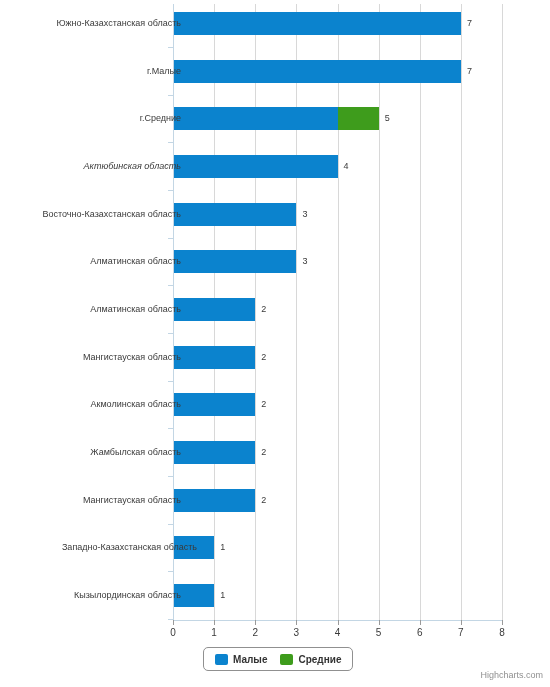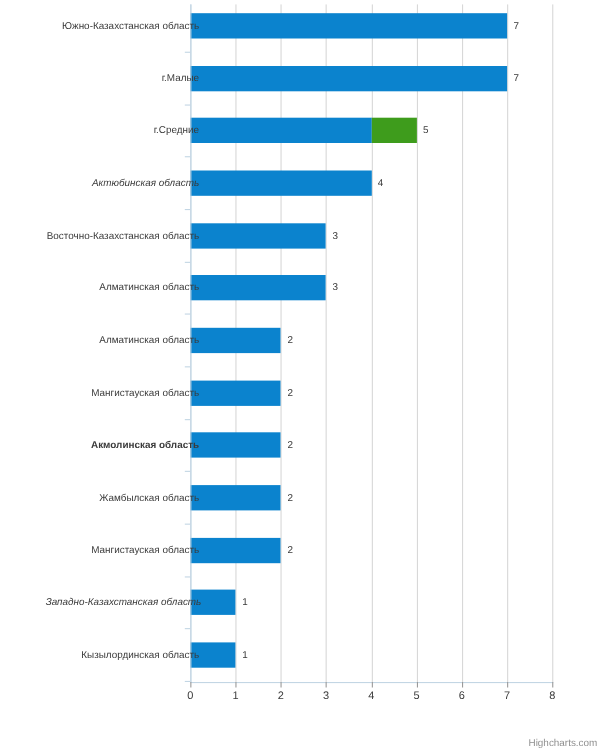--- a/index.html
+++ b/index.html
@@ -285,27 +285,27 @@
       <div class="ycat" style="right: auto; left: 0px; width: 168px; top: 155.01px; font-style: italic;">Актюбинская область</div>
       <div class="ytick" style="left: 168px; top: 190.01px;"></div>
       <div class="ycat" style="right: auto; left: 0px; width: 168px; top: 202.68px;">Восточно-Казахстанская область</div>
       <div class="ytick" style="left: 168px; top: 237.68px;"></div>
       <div class="ycat" style="right: auto; left: 0px; width: 168px; top: 250.35px; text-align: right;">Алматинская область</div>
       <div class="ytick" style="left: 168px; top: 285.35px;"></div>
       <div class="ycat" style="right: auto; left: 0px; width: 168px; top: 298.02px;">Алматинская область</div>
       <div class="ytick" style="left: 168px; top: 333.02px;"></div>
       <div class="ycat" style="right: auto; left: 0px; width: 168px; top: 345.69px;">Мангистауская область</div>
       <div class="ytick" style="left: 168px; top: 380.69px;"></div>
-      <div class="ycat" style="right: auto; left: 0px; width: 168px; top: 393.36px; font-weight: bold;">Акмолинская область</div>
+      <div class="ycat" style="right: auto; left: 0px; width: 168px; top: 393.36px;">Акмолинская область</div>
       <div class="ytick" style="left: 168px; top: 428.36px;"></div>
       <div class="ycat" style="right: auto; left: 0px; width: 168px; top: 441.03px;">Жамбылская область</div>
       <div class="ytick" style="left: 168px; top: 476.03px;"></div>
       <div class="ycat" style="right: auto; left: 0px; width: 168px; top: 488.7px;">Мангистауская область</div>
       <div class="ytick" style="left: 168px; top: 523.7px;"></div>
-      <div class="ycat" style="right: auto; left: 2px; width: 168px; top: 536.37px; font-style: italic;">Западно-Казахстанская область</div>
+      <div class="ycat" style="right: auto; left: 16px; width: 168px; top: 536.37px;">Западно-Казахстанская область</div>
       <div class="ytick" style="left: 168px; top: 571.37px;"></div>
       <div class="ycat" style="right: auto; left: 0px; width: 168px; top: 584.04px;">Кызылординская область</div>
       <div class="ytick" style="left: 168px; top: 619.04px;"></div>
     </div>
 
   <div id="xaxis">
       <div class="xtick" style="left: 173px;"></div>
       <div class="xlabel" style="left: 173px;">0</div>
       <div class="xtick" style="left: 214.125px;"></div>
       <div class="xlabel" style="left: 214.125px;">1</div>
@@ -318,15 +318,25 @@
       <div class="xtick" style="left: 378.625px;"></div>
       <div class="xlabel" style="left: 378.625px;">5</div>
       <div class="xtick" style="left: 419.75px;"></div>
       <div class="xlabel" style="left: 419.75px;">6</div>
       <div class="xtick" style="left: 460.875px;"></div>
       <div class="xlabel" style="left: 460.875px;">7</div>
       <div class="xtick" style="left: 502px;"></div>
       <div class="xlabel" style="left: 502px;">8</div>
     </div>
 
+  <div class="legend">
+    <div class="legend-item">
+      <span class="legend-swatch small"></span>
+      <span class="legend-text">Малые</span>
+    </div>
+    <div class="legend-item">
+      <span class="legend-swatch medium"></span>
+      <span class="legend-text">Средние</span>
+    </div>
+  </div>
 
   <div class="credits">Highcharts.com</div>
 </div>
 
 </body></html>

